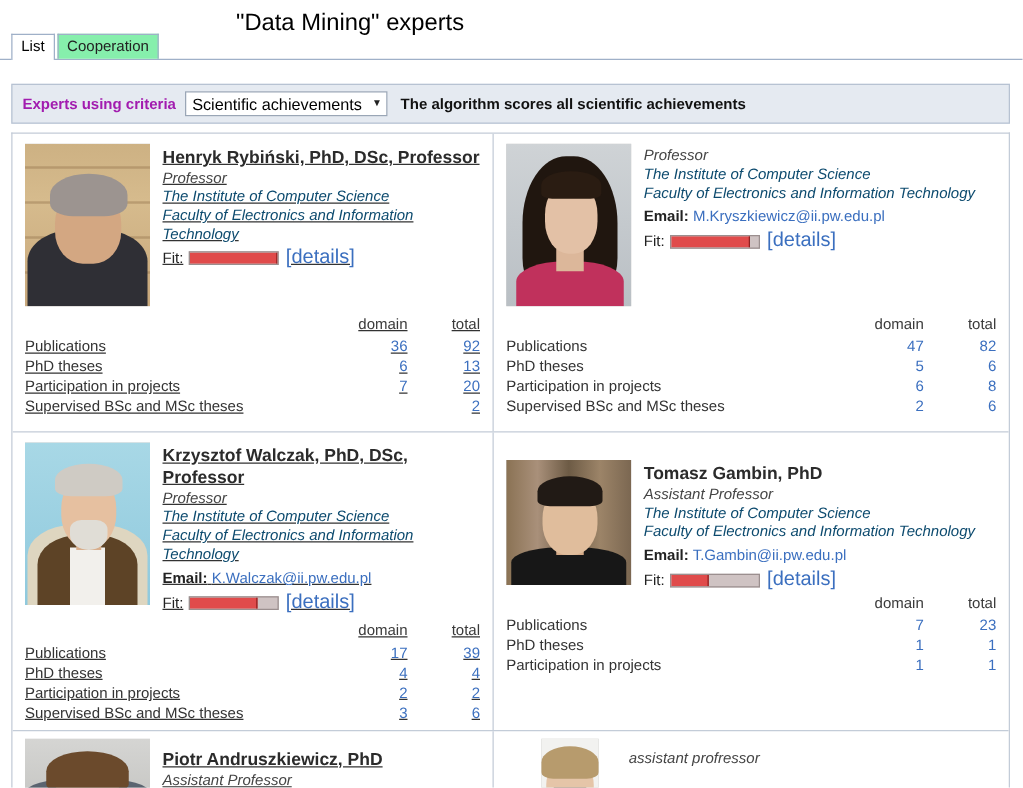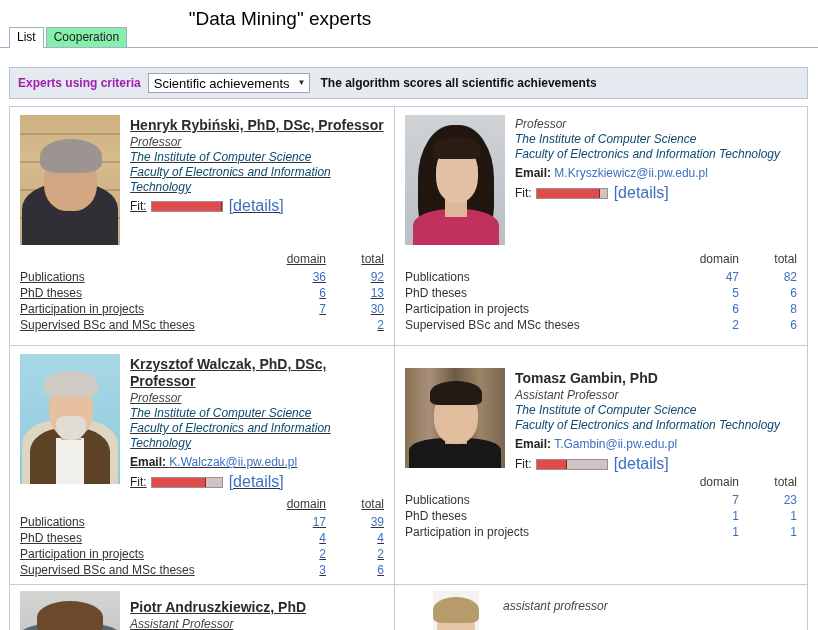--- a/index.html
+++ b/index.html
@@ -372,21 +372,21 @@
               <td class="c-num w-total">92</td>
             </tr>
             <tr>
               <td class="c-label">PhD theses</td>
               <td class="c-num w-domain">6</td>
               <td class="c-num w-total">13</td>
             </tr>
             <tr>
               <td class="c-label">Participation in projects</td>
               <td class="c-num w-domain">7</td>
-              <td class="c-num w-total">30</td>
+              <td class="c-num w-total">20</td>
             </tr>
             <tr>
               <td class="c-label">Supervised BSc and MSc theses</td>
               <td class="c-num w-domain"></td>
               <td class="c-num w-total">2</td>
             </tr>
           </tbody>
       </table>
     </div>
 

